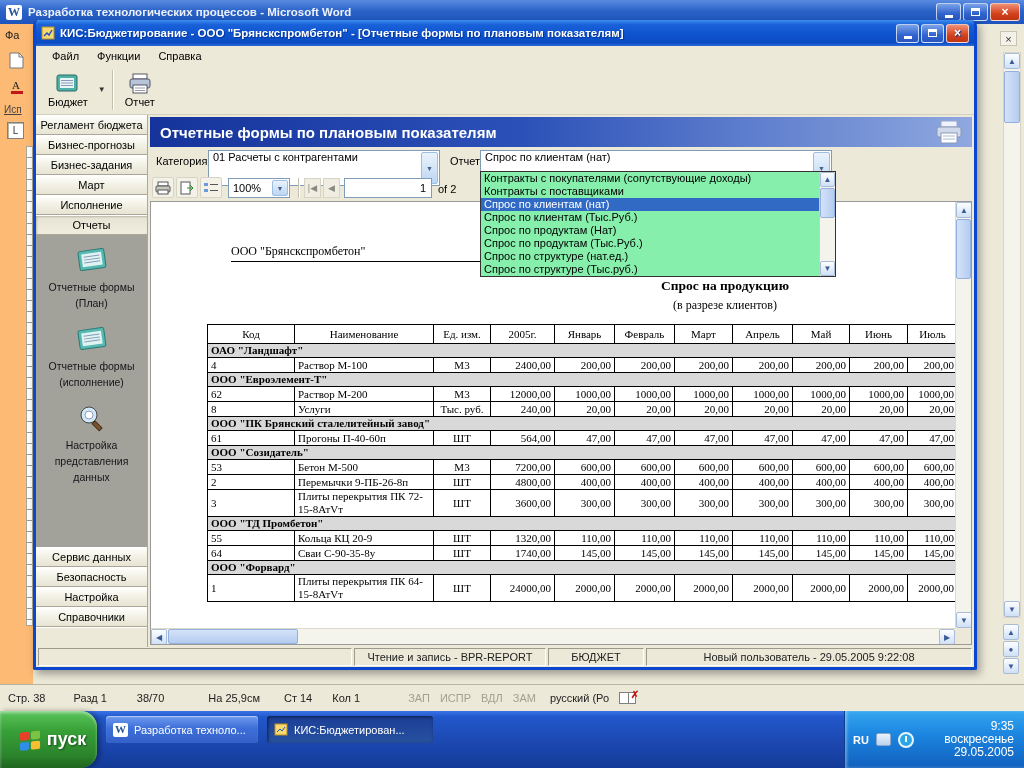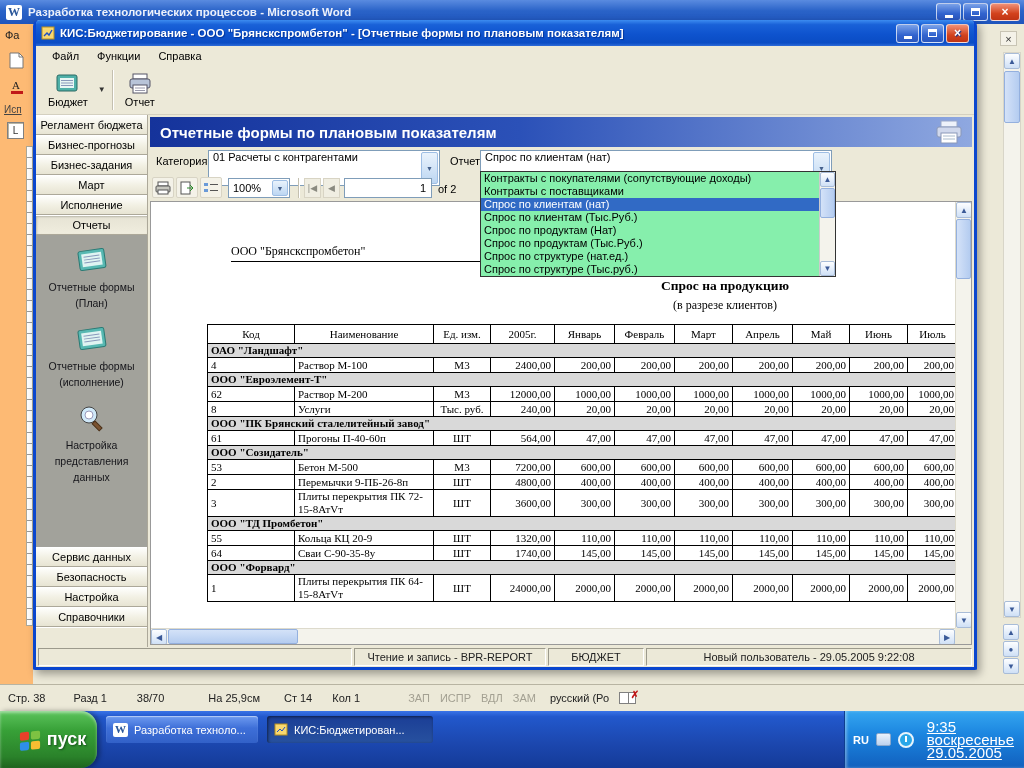--- a/index.html
+++ b/index.html
@@ -67,21 +67,21 @@
     font-weight:bold; font-size:11px; line-height:13px; text-align:center; border-radius:2px; flex:0 0 15px; }
   .tray { margin-left:auto; height:57px; min-width:180px;
     background:linear-gradient(180deg,#35A6F0 0%,#1C86E0 40%,#1160BE 100%);
     border-left:1px solid #0E3E8E; box-shadow:inset 2px 0 3px rgba(255,255,255,.35);
     display:flex; align-items:center; padding:0 8px; gap:7px; color:#fff; }
   .lang { font-size:11px; font-weight:bold; }
   .tray-ico { width:15px; height:13px; background:linear-gradient(#EAF2FC,#BCD2EE); border:1px solid #8AA8CC; border-radius:2px; }
   .tray-clock-ico { width:16px; height:16px; border-radius:50%; background:#2AA7E8; border:2px solid #E8F4FC;
     position:relative; }
   .tray-clock-ico:after { content:""; position:absolute; left:5px; top:2px; width:2px; height:6px; background:#fff; }
-  .clock { margin-left:auto; text-align:left; font-size:15px; line-height:13px; padding-right:2px;text-decoration:underline; }
+  .clock { margin-left:auto; text-align:right; font-size:12px; line-height:13px; padding-right:2px; }
 
   
   #app { position:absolute; left:33px; top:20px; width:944px; height:650px; z-index:10;
     border:3px solid #0A46CE; border-top:none; border-radius:6px 6px 2px 2px; background:#ECE9D8;
     box-shadow:3px 4px 8px rgba(0,0,0,.35); display:flex; flex-direction:column; }
   .atitle { height:26px; flex:0 0 26px; border-radius:4px 4px 0 0;
     background:linear-gradient(180deg,#3C8CF0 0%,#1961D8 18%,#0E53CE 55%,#0A4CC4 88%,#2E6BD8 100%);
     display:flex; align-items:center; gap:5px; padding:0 5px;
     color:#fff; font-weight:bold; font-size:11.5px; text-shadow:1px 1px 1px #00349A; }
   .abtns { margin-left:auto; display:flex; gap:2px; }

